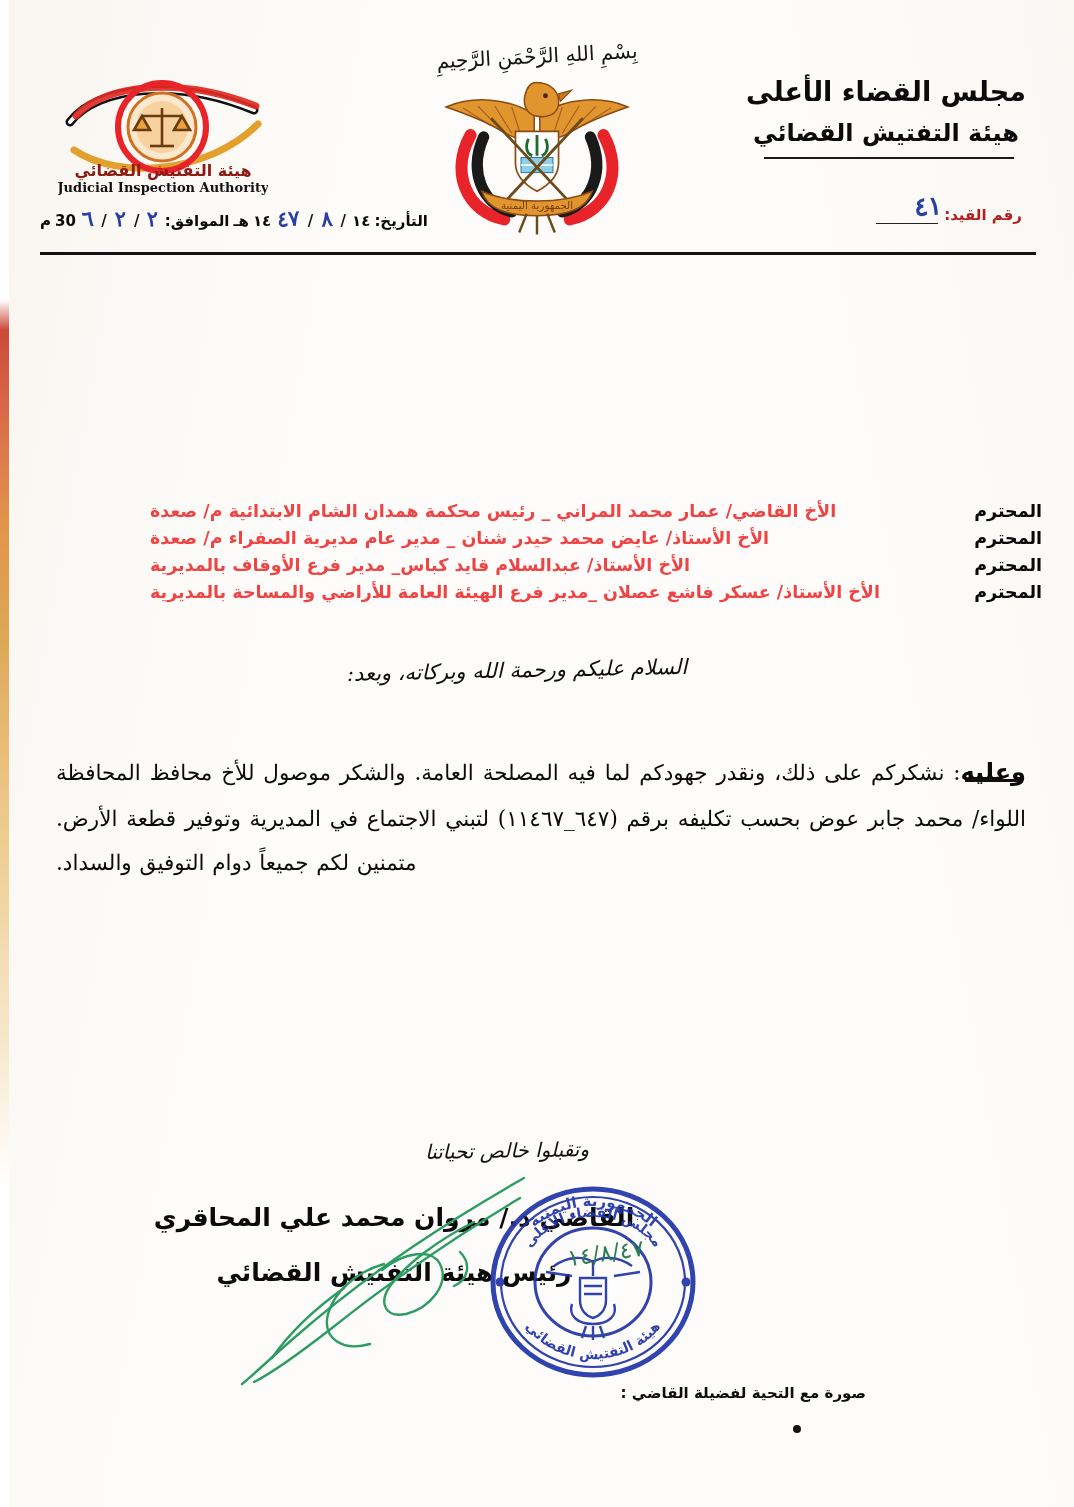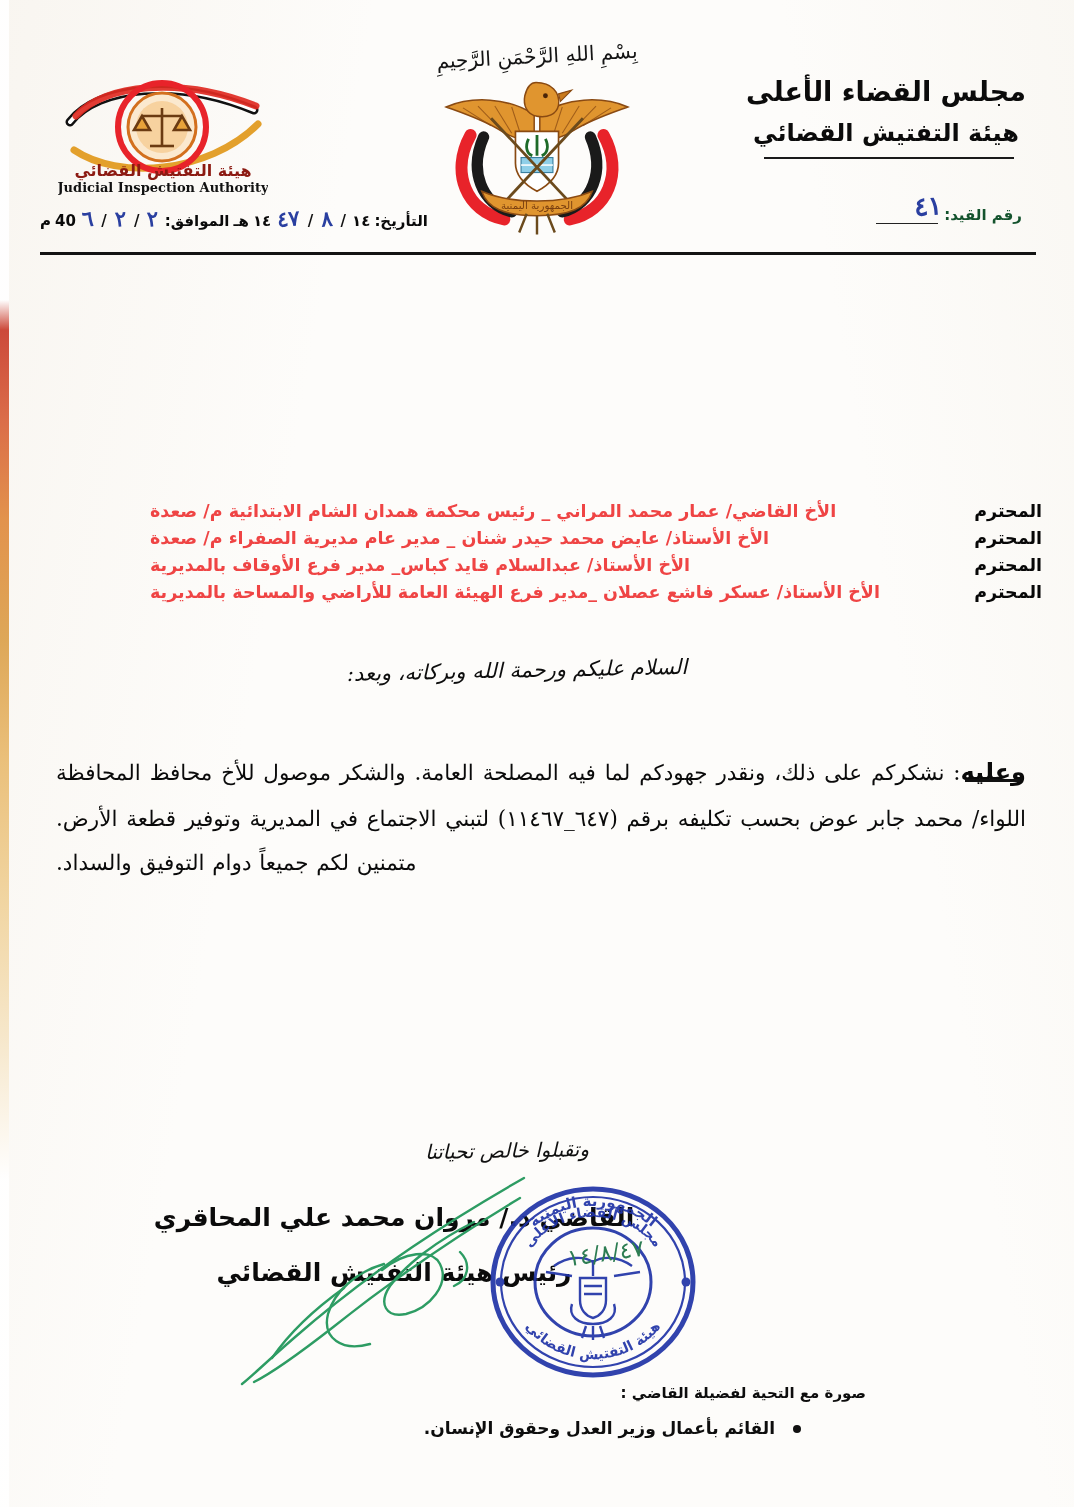--- a/index.html
+++ b/index.html
@@ -106,21 +106,21 @@
   .reg-row {
     position: absolute;
     top: 206px;
     right: 52px;
     display: flex;
     align-items: flex-end;
     gap: 6px;
     font-size: 15px;
     font-weight: 600;
   }
-  .reg-label { color: #14532d; }
+  .reg-label { color: #b91c1c; }
   .reg-blank {
     display: inline-block;
     width: 62px;
     border-bottom: 1.4px solid #222;
     height: 14px;
     position: relative;
   }
   .reg-value {
     position: absolute;
     right: -4px;
@@ -440,21 +440,21 @@
       <span class="sep">/</span>
       <span class="hw">٤٧</span>
       <span>١٤</span>
       <span>هـ</span>
       <span>الموافق:</span>
       <span class="hw">٢</span>
       <span class="sep">/</span>
       <span class="hw">٢</span>
       <span class="sep">/</span>
       <span class="hw">٦</span>
-      <span>40</span>
+      <span>30</span>
       <span>م</span>
     </div>
 
     <div class="header-rule"></div>
   </div>
 
 
   <div class="recipients">
     <div class="recipient-row">
       <span class="r-honor">المحترم</span>
@@ -533,18 +533,17 @@
       <path d="M88 122 C84 134, 94 142, 109 142 C124 142, 134 134, 130 122"></path>
       <path d="M102 144 L98 156 M109 144 L109 158 M116 144 L120 156"></path>
     </g>
   </svg>
 
   <div class="cc-block">
     <div class="cc-title">صورة مع التحية لفضيلة القاضي :</div>
     <ul class="cc-list">
       <li class="cc-item">
         <span class="cc-bullet"></span>
-        <span>القائم بأعمال وزير العدل وحقوق الإنسان.</span>
       </li>
     </ul>
   </div>
 
 </div>
 
 </body></html>

